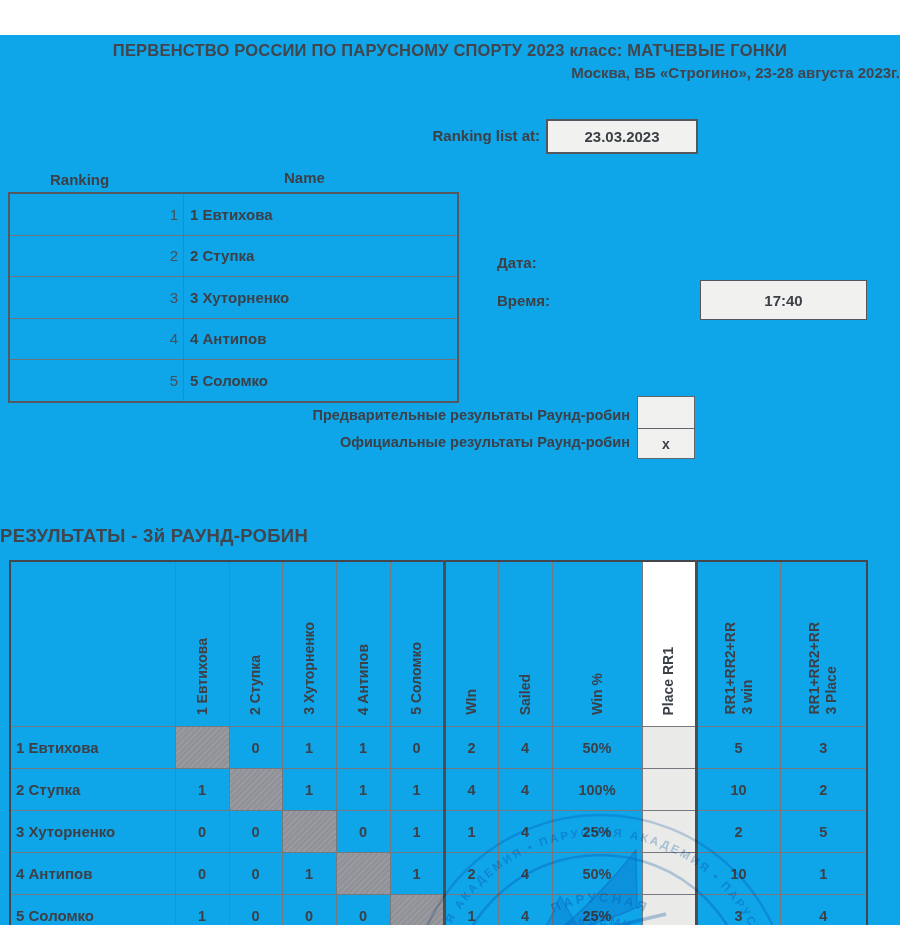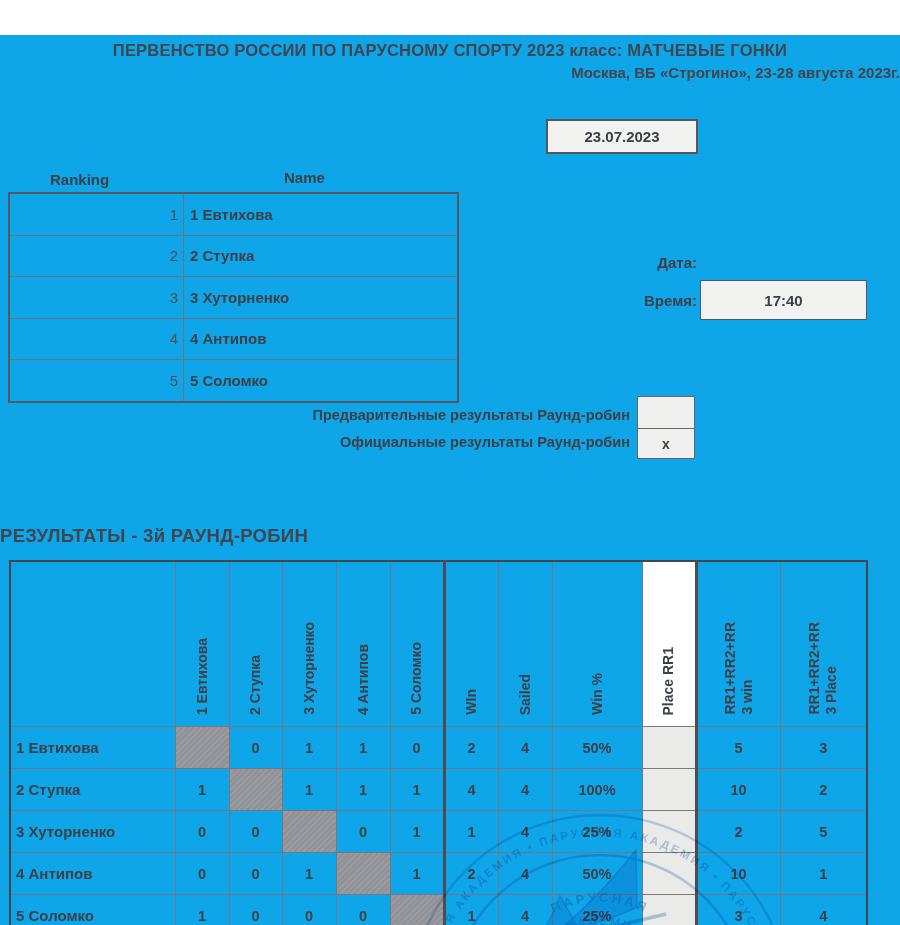--- a/index.html
+++ b/index.html
@@ -34,21 +34,21 @@
   table.ranking{
     left:8px;top:157px;border-collapse:collapse;table-layout:fixed;
     position:absolute;width:433px;
   }
   table.ranking{border:2px solid #55585e;}
   table.ranking td{border:1.5px solid #6f7278;height:38.5px;font-size:15px;}
   table.ranking td.rank{width:167px;text-align:right;padding-right:5px;font-weight:normal;color:#4a4e55;}
   table.ranking td.rname{width:266px;text-align:left;padding-left:6px;font-weight:bold;}
 
   
-  .meta-label{width:200px;text-align:right;font-size:15px;font-weight:bold;}
+  .meta-label{width:200px;text-align:left;font-size:15px;font-weight:bold;}
   .date-label{left:497px;top:219px;}
   .time-label{left:497px;top:257px;}
   .date-box{left:700px;top:206px;width:165px;height:37px;border-width:1.5px;}
   .time-box{left:700px;top:245px;width:165px;height:38px;border-width:1.5px;}
 
   
   .check-label{width:610px;text-align:right;font-size:14.5px;font-weight:bold;}
   .chk1{left:20px;top:372px;}
   .chk2{left:20px;top:399px;}
   .check-box{
@@ -95,21 +95,22 @@
   .stamp{left:408px;top:773px;width:385px;height:152px;mix-blend-mode:multiply;opacity:.9;}
 </style>
 </head>
 <body>
 
 <div class="page">
 
   <div class="abs doc-title">ПЕРВЕНСТВО РОССИИ ПО ПАРУСНОМУ СПОРТУ 2023 класс: МАТЧЕВЫЕ ГОНКИ</div>
   <div class="abs doc-subtitle">Москва, ВБ «Строгино», 23-28 августа 2023г.</div>
 
-  <div class="abs value-box rl-box">23.07.2023</div>
+  <div class="abs rl-label">Ranking list at:</div>
+  <div class="abs value-box rl-box">23.03.2023</div>
 
   <div class="abs rk-head rk-head-ranking">Ranking</div>
   <div class="abs rk-head rk-head-name">Name</div>
 
   <table class="ranking">
     <tbody>
         <tr>
           <td class="rank">1</td>
           <td class="rname">1 Евтихова</td>
         </tr>

